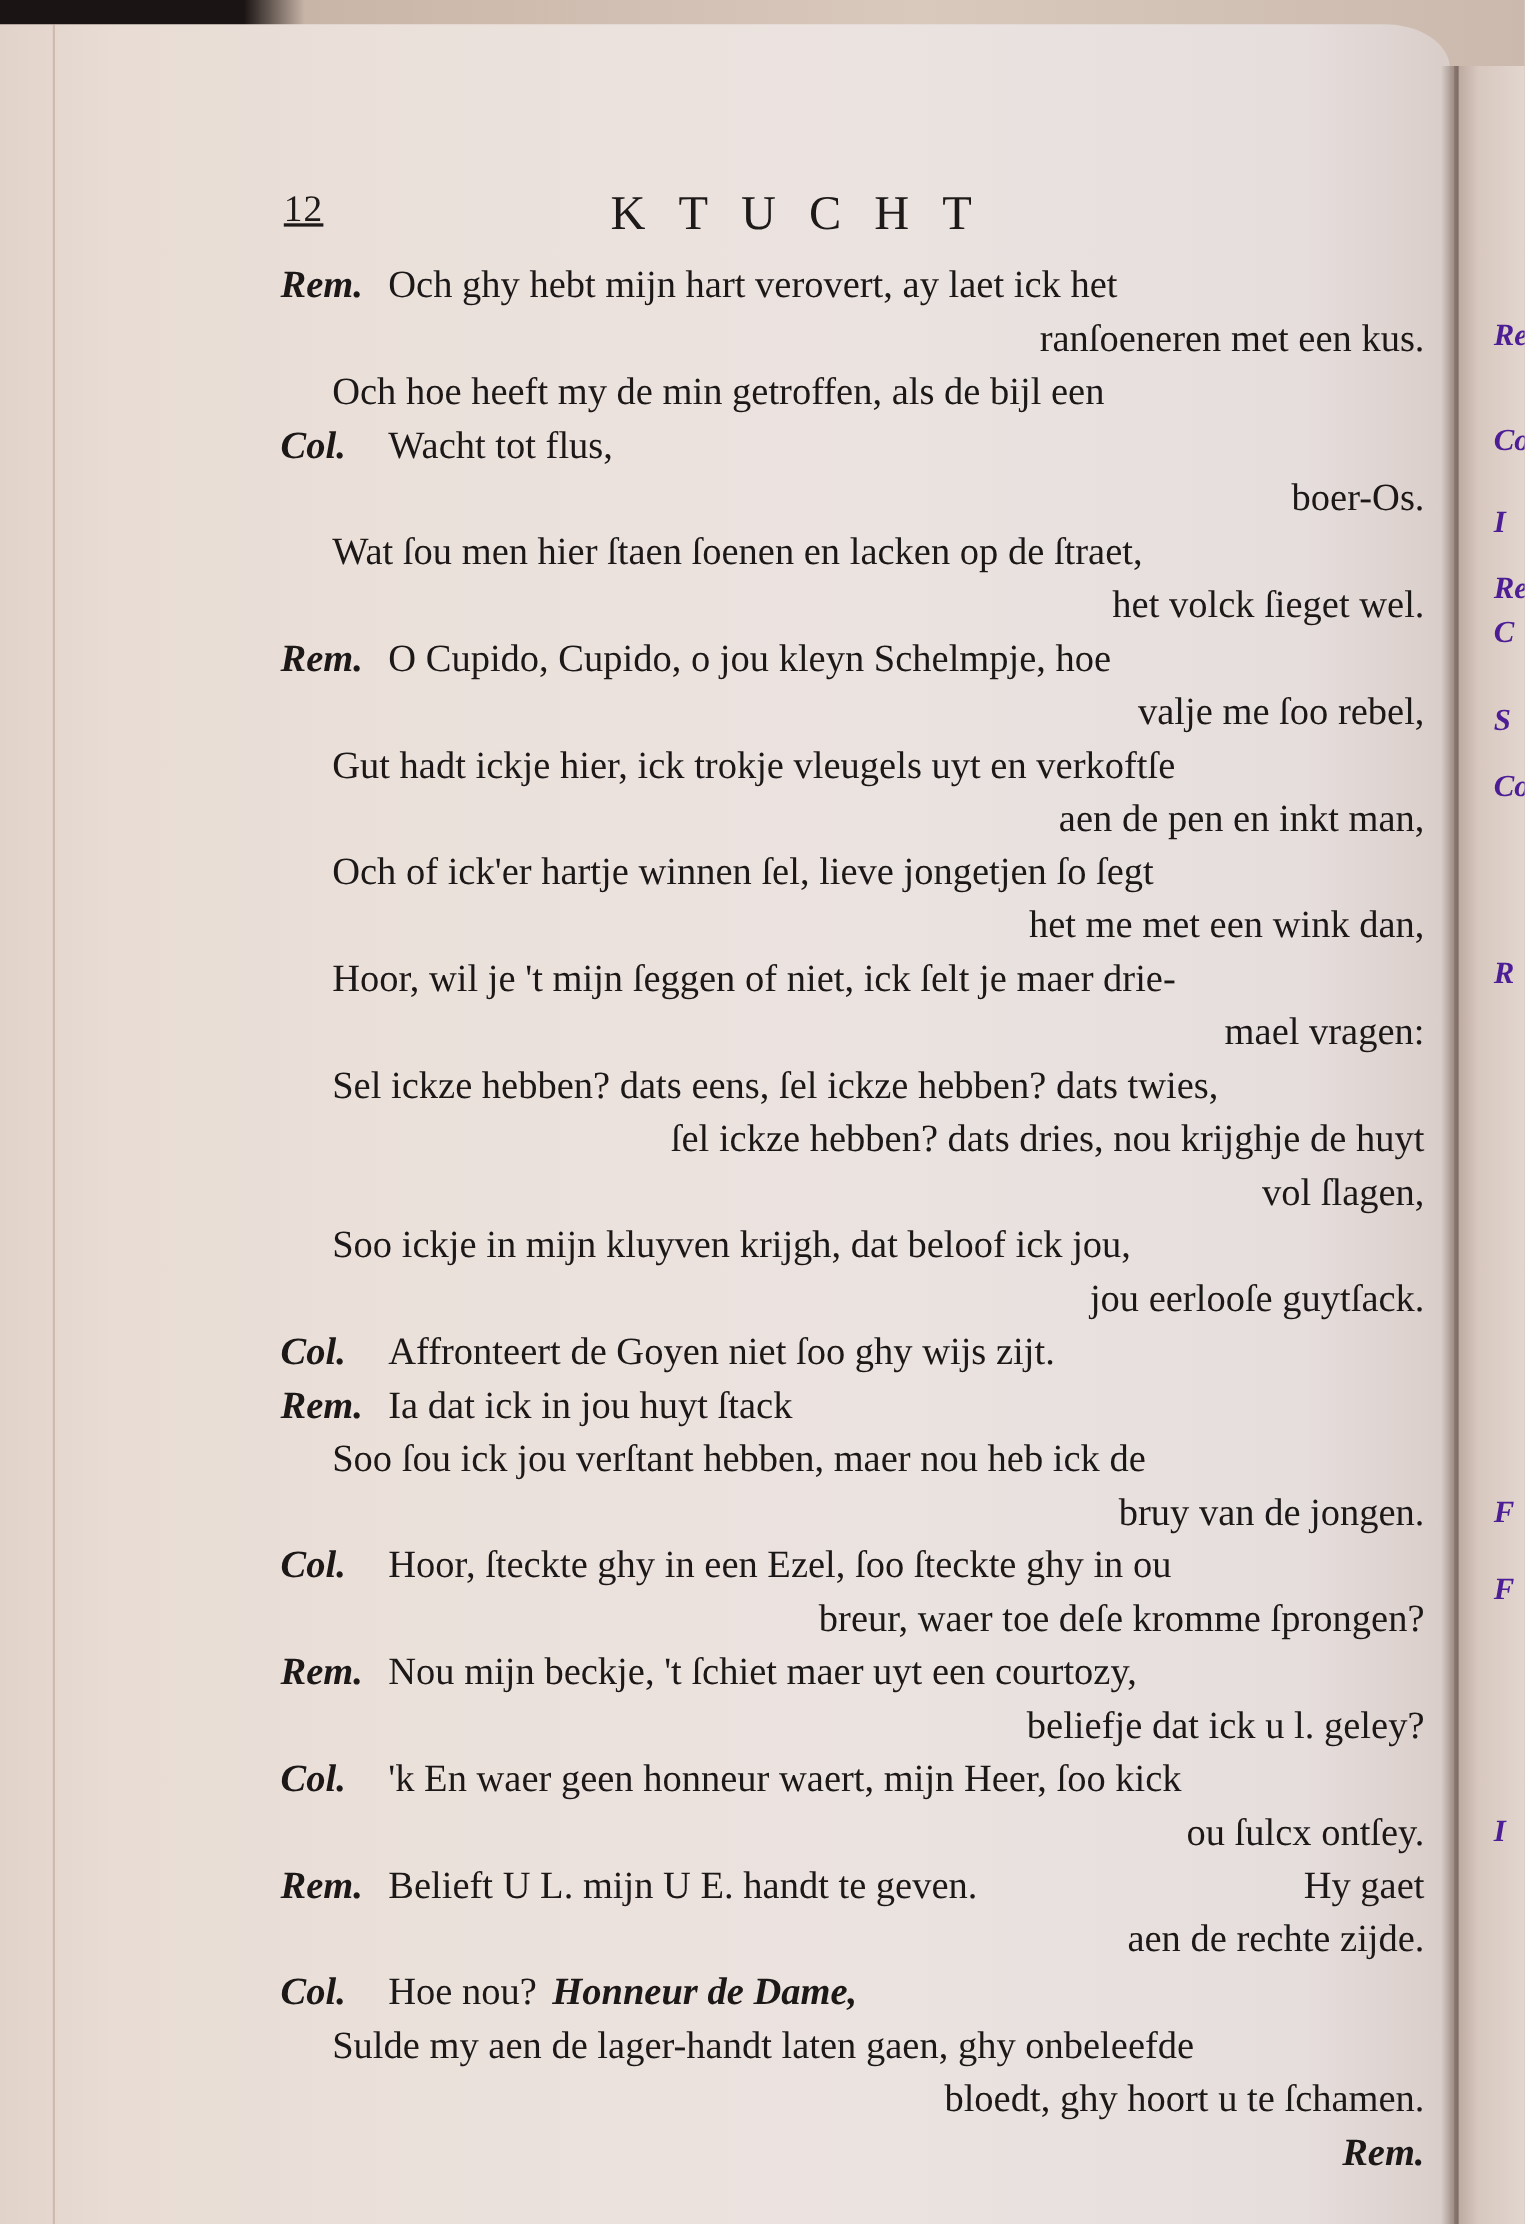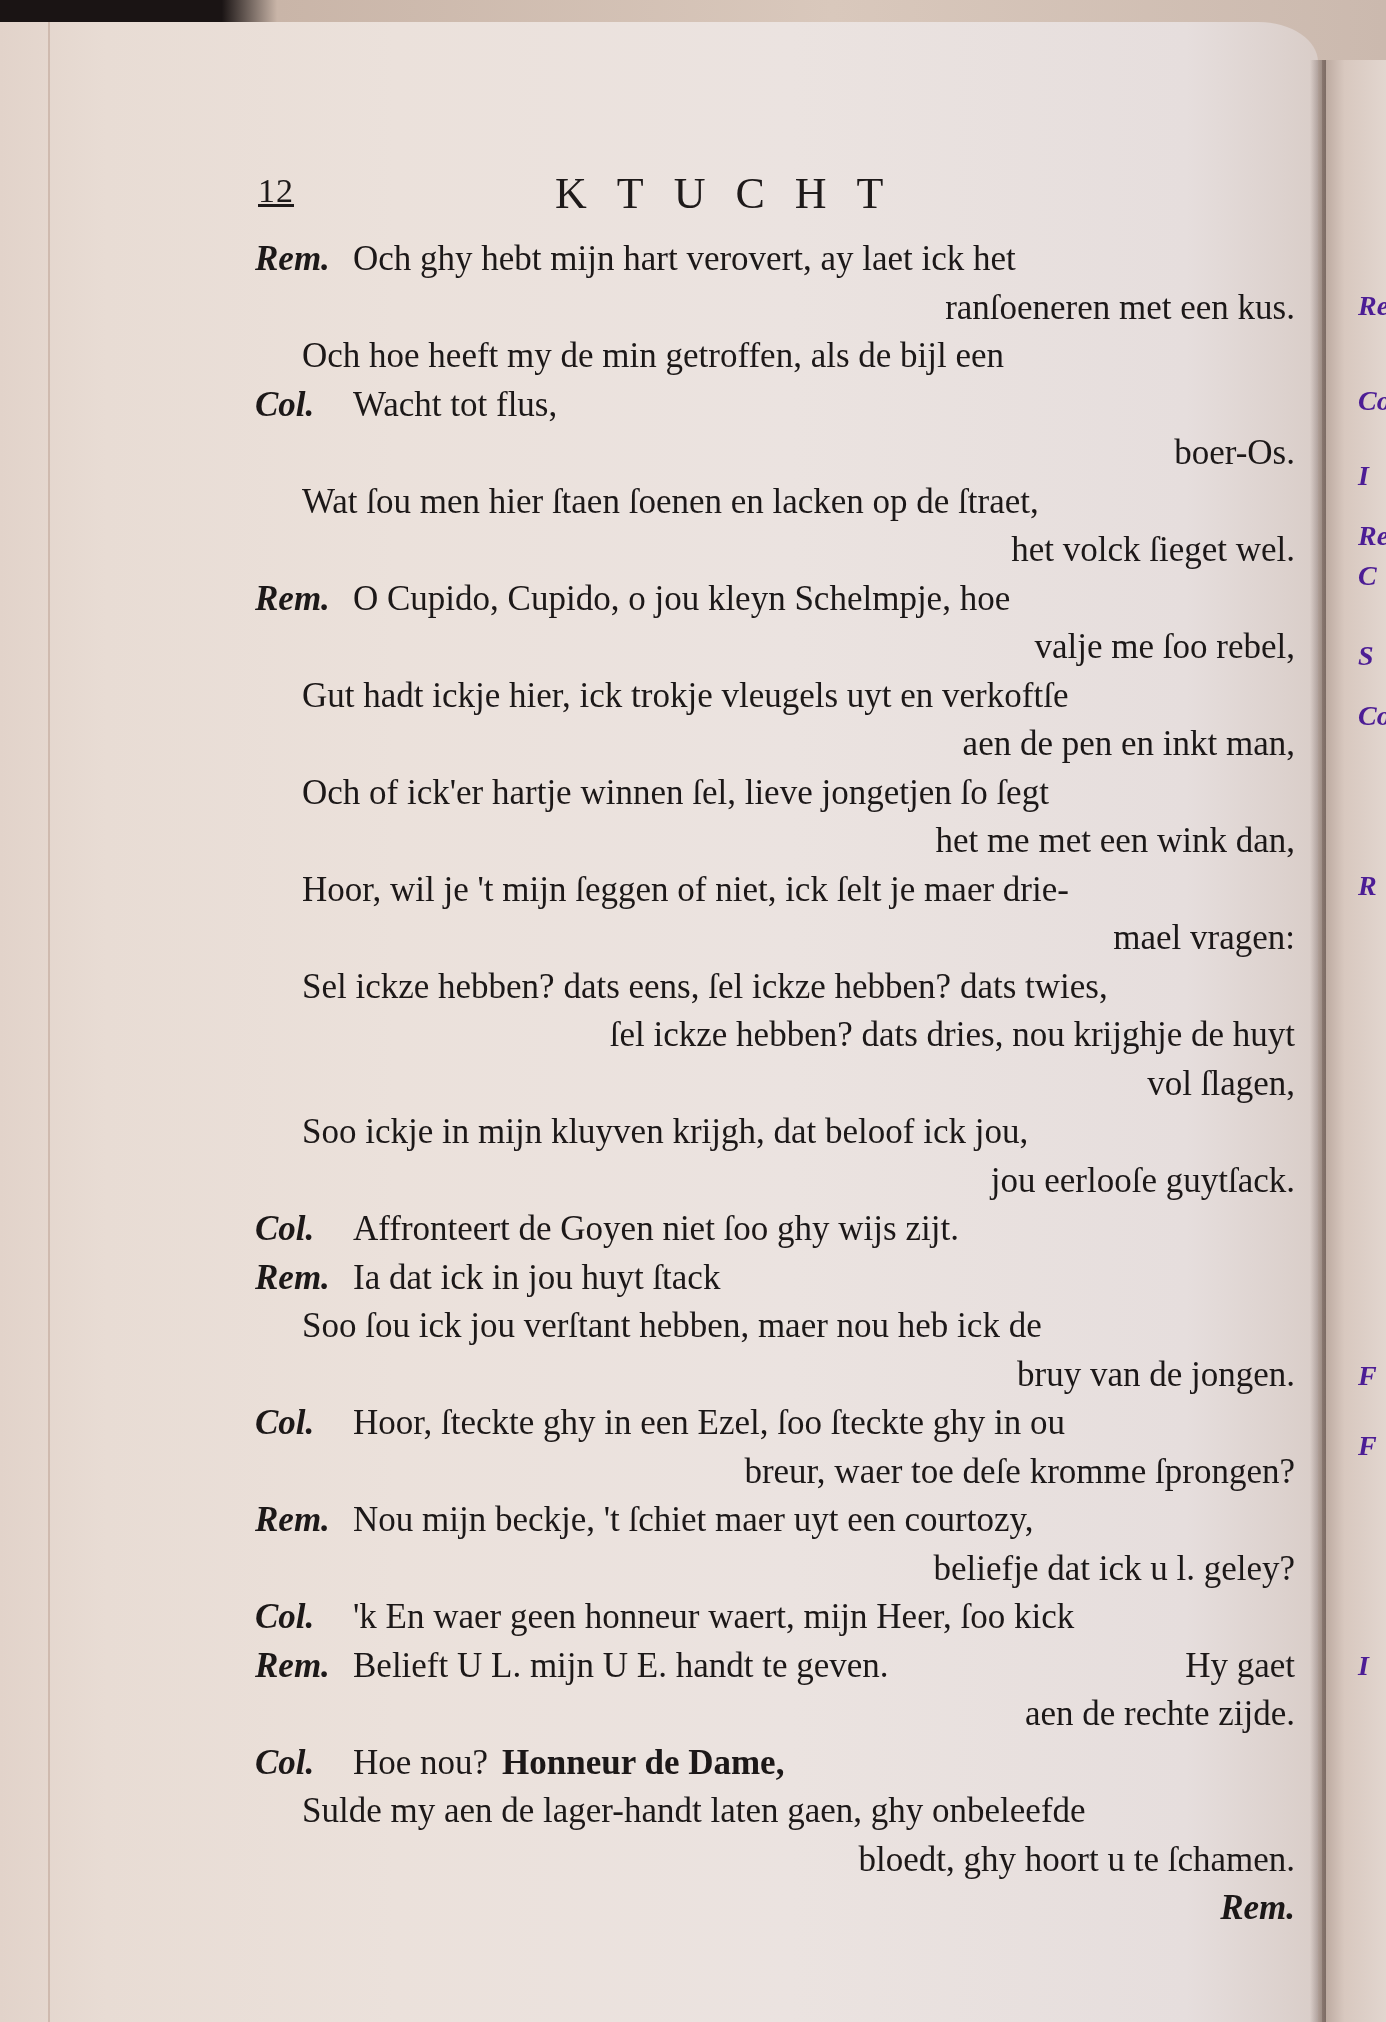--- a/index.html
+++ b/index.html
@@ -85,23 +85,24 @@
     <div class="line i2"><span>jou eerlooſe guytſack.</span></div>
     <div class="line"><span class="spk">Col.</span><span>Affronteert de Goyen niet ſoo ghy wijs zijt.</span></div>
     <div class="line"><span class="spk">Rem.</span><span>Ia dat ick in jou huyt ſtack</span></div>
     <div class="line i1"><span>Soo ſou ick jou verſtant hebben, maer nou heb ick de</span></div>
     <div class="line i2"><span>bruy van de jongen.</span></div>
     <div class="line"><span class="spk">Col.</span><span>Hoor, ſteckte ghy in een Ezel, ſoo ſteckte ghy in ou</span></div>
     <div class="line i2"><span>breur, waer toe deſe kromme ſprongen?</span></div>
     <div class="line"><span class="spk">Rem.</span><span>Nou mijn beckje, 't ſchiet maer uyt een courtozy,</span></div>
     <div class="line i2"><span>beliefje dat ick u l. geley?</span></div>
     <div class="line"><span class="spk">Col.</span><span>'k En waer geen honneur waert, mijn Heer, ſoo kick</span></div>
+    <div class="line i2"><span>ou ſulcx ontſey.</span></div>
     <div class="line"><span class="spk">Rem.</span><span>Belieft U L. mijn U E. handt te geven.</span><span class="stage">Hy gaet</span></div>
     <div class="line i2"><span></span><span class="stage">aen de rechte zijde.</span></div>
-    <div class="line"><span class="spk">Col.</span><span>Hoe nou?</span><span style="font-weight: bold; margin-left: 14px;">Honneur de Dame,</span></div>
+    <div class="line"><span class="spk">Col.</span><span>Hoe nou?</span><span style="font-style: italic; font-weight: bold; margin-left: 14px;">Honneur de Dame,</span></div>
     <div class="line i1"><span>Sulde my aen de lager-handt laten gaen, ghy onbeleefde</span></div>
     <div class="line i2"><span>bloedt, ghy hoort u te ſchamen.</span></div>
     <div class="line catch">Rem.</div>
   </div>
 
 <div id="margins">
     <div class="margin-frag" style="top: 290px;">Rem</div>
     <div class="margin-frag" style="top: 385px;">Col</div>
     <div class="margin-frag" style="top: 460px;">I</div>
     <div class="margin-frag" style="top: 520px;">Rem</div>

